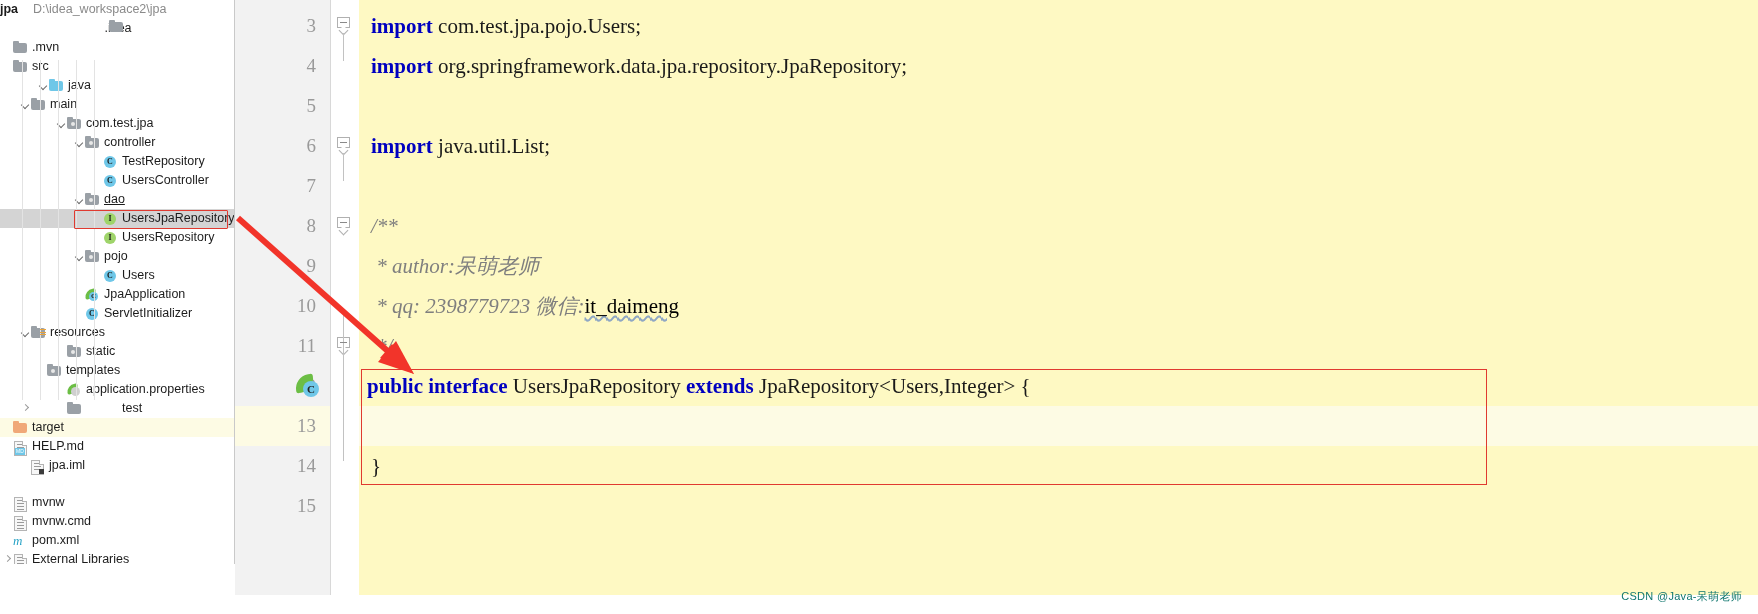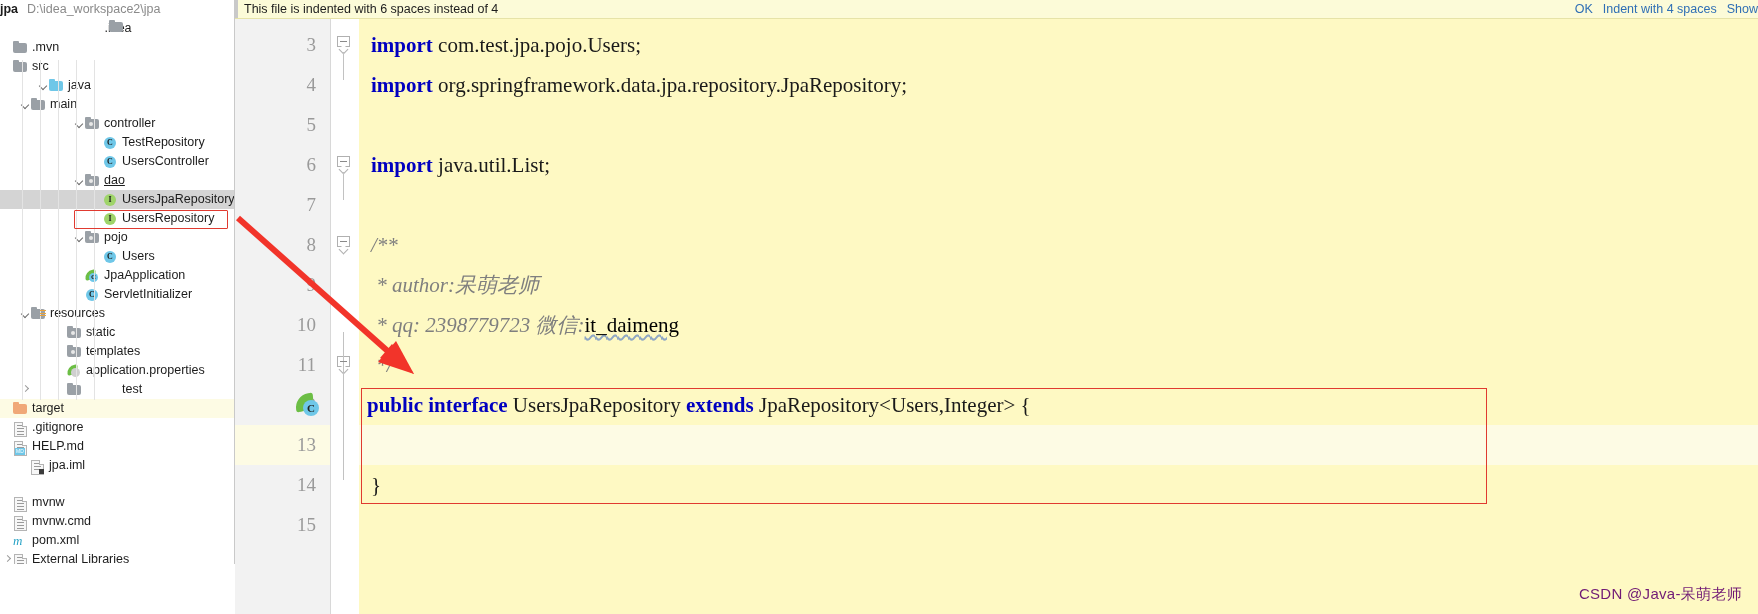--- a/index.html
+++ b/index.html
@@ -347,22 +347,22 @@
 
   #code-box {
     position:absolute;
     border:1.5px solid #e03a30;
     pointer-events:none;
   }
 
   #watermark {
     position:absolute;
     right:16px; bottom:10px;
-    color:#701a75;
-    font-size:15px;
+    color:#0f766e;
+    font-size:11px;
     font-family:"Liberation Sans", sans-serif;
     letter-spacing:0.3px;
   }
 
   
   #arrow-svg {
     position:absolute;
     left:0; top:0;
     width:1758px; height:614px;
     pointer-events:none;
@@ -370,21 +370,21 @@
 </style>
 </head>
 <body>
 
 <div id="root">
 
   <div id="sidebar">
     <div id="sidebar-rows">
         <div class="tree-row" style="padding-left: 0px;">
           <span class="proj-name" style="margin-left: 0px;">jpa</span>
-          <span class="proj-title" style="margin-left: 9px;">D:\idea_workspace2\jpa</span>
+          <span class="proj-title" style="margin-left: 15px;">D:\idea_workspace2\jpa</span>
         </div>
         <div class="tree-row" style="padding-left: 2px; flex-direction: column;">
           <span class="arrow"></span>
           <span class="ico ico-folder-grey"></span>
           <span class="lbl">.idea</span>
         </div>
         <div class="tree-row" style="padding-left: 2px;">
           <span class="arrow"></span>
           <span class="ico ico-folder-grey"></span>
           <span class="lbl">.mvn</span>
@@ -397,20 +397,27 @@
         <div class="tree-row" style="padding-left: 38px;">
           <span class="arrow down"></span>
           <span class="ico ico-folder-blue"></span>
           <span class="lbl">java</span>
         </div>
         <div class="tree-row" style="padding-left: 20px;">
           <span class="arrow down"></span>
           <span class="ico ico-folder-grey"></span>
           <span class="lbl">main</span>
         </div>
+        <div class="tree-row" style="padding-left: 56px;">
+          <span class="arrow down"></span>
+          <span class="ico ico-folder-grey ico-src-dot">
+            <span class="dot"></span>
+          </span>
+          <span class="lbl">com.test.jpa</span>
+        </div>
         <div class="tree-row" style="padding-left: 74px;">
           <span class="arrow down"></span>
           <span class="ico ico-folder-grey ico-src-dot">
             <span class="dot"></span>
           </span>
           <span class="lbl">controller</span>
         </div>
         <div class="tree-row" style="padding-left: 92px;">
           <span class="arrow"></span>
           <span class="ico">
@@ -488,21 +495,21 @@
           </span>
           <span class="lbl">resources</span>
         </div>
         <div class="tree-row" style="padding-left: 56px;">
           <span class="arrow"></span>
           <span class="ico ico-folder-grey ico-src-dot">
             <span class="dot"></span>
           </span>
           <span class="lbl">static</span>
         </div>
-        <div class="tree-row" style="padding-left: 56px;">
+        <div class="tree-row" style="padding-left: 36px;">
           <span class="arrow"></span>
           <span class="ico ico-folder-grey ico-src-dot">
             <span class="dot"></span>
           </span>
           <span class="lbl">templates</span>
         </div>
         <div class="tree-row" style="padding-left: 56px;">
           <span class="arrow"></span>
           <span class="ico">
             <span class="leaf props">
@@ -514,33 +521,20 @@
         </div>
         <div class="tree-row" style="padding-left: 20px; gap: 36px;">
           <span class="arrow right"></span>
           <span class="ico ico-folder-grey"></span>
           <span class="lbl">test</span>
         </div>
         <div class="tree-row module-hl" style="padding-left: 2px;">
           <span class="arrow"></span>
           <span class="ico ico-folder-orange"></span>
           <span class="lbl">target</span>
-        </div>
-        <div class="tree-row" style="padding-left: 2px;">
-          <span class="arrow"></span>
-          <span class="ico">
-            <span class="file-ico">
-              <span class="corner"></span>
-              <i></i>
-              <i></i>
-              <i></i>
-              <i></i>
-            </span>
-          </span>
-          <span class="lbl">.gitignore</span>
         </div>
         <div class="tree-row" style="padding-left: 2px;">
           <span class="arrow"></span>
           <span class="ico">
             <span class="file-ico">
               <span class="corner"></span>
               <i></i>
               <i></i>
               <span class="md-tag">MD</span>
             </span>
@@ -609,29 +603,20 @@
     <div class="guide" style="left: 22px; top: 60px; height: 340px;"></div>
       <div class="guide" style="left: 40px; top: 60px; height: 340px;"></div>
       <div class="guide" style="left: 58px; top: 60px; height: 340px;"></div>
       <div class="guide" style="left: 76px; top: 60px; height: 340px;"></div>
       <div class="guide" style="left: 94px; top: 60px; height: 340px;"></div>
       <div class="sel-box" id="sidebar-sel-box" style="left: 74px; top: 210px; width: 152px; height: 17px;"></div>
   </div>
 
   <div id="editor">
 
-    <div id="banner">
-      <div class="bar-left"></div>
-      <span>This file is indented with 6 spaces instead of 4</span>
-      <div class="actions" id="banner-actions">
-          <a>OK</a>
-          <a>Indent with 4 spaces</a>
-          <a>Show</a>
-        </div>
-    </div>
 
     <div id="code-area">
       <div id="gutter">
           <div class="ln" style="top: 6px;">3</div>
           <div class="ln" style="top: 46px;">4</div>
           <div class="ln" style="top: 86px;">5</div>
           <div class="ln" style="top: 126px;">6</div>
           <div class="ln" style="top: 166px;">7</div>
           <div class="ln" style="top: 206px;">8</div>
           <div class="ln" style="top: 246px;">9</div>

